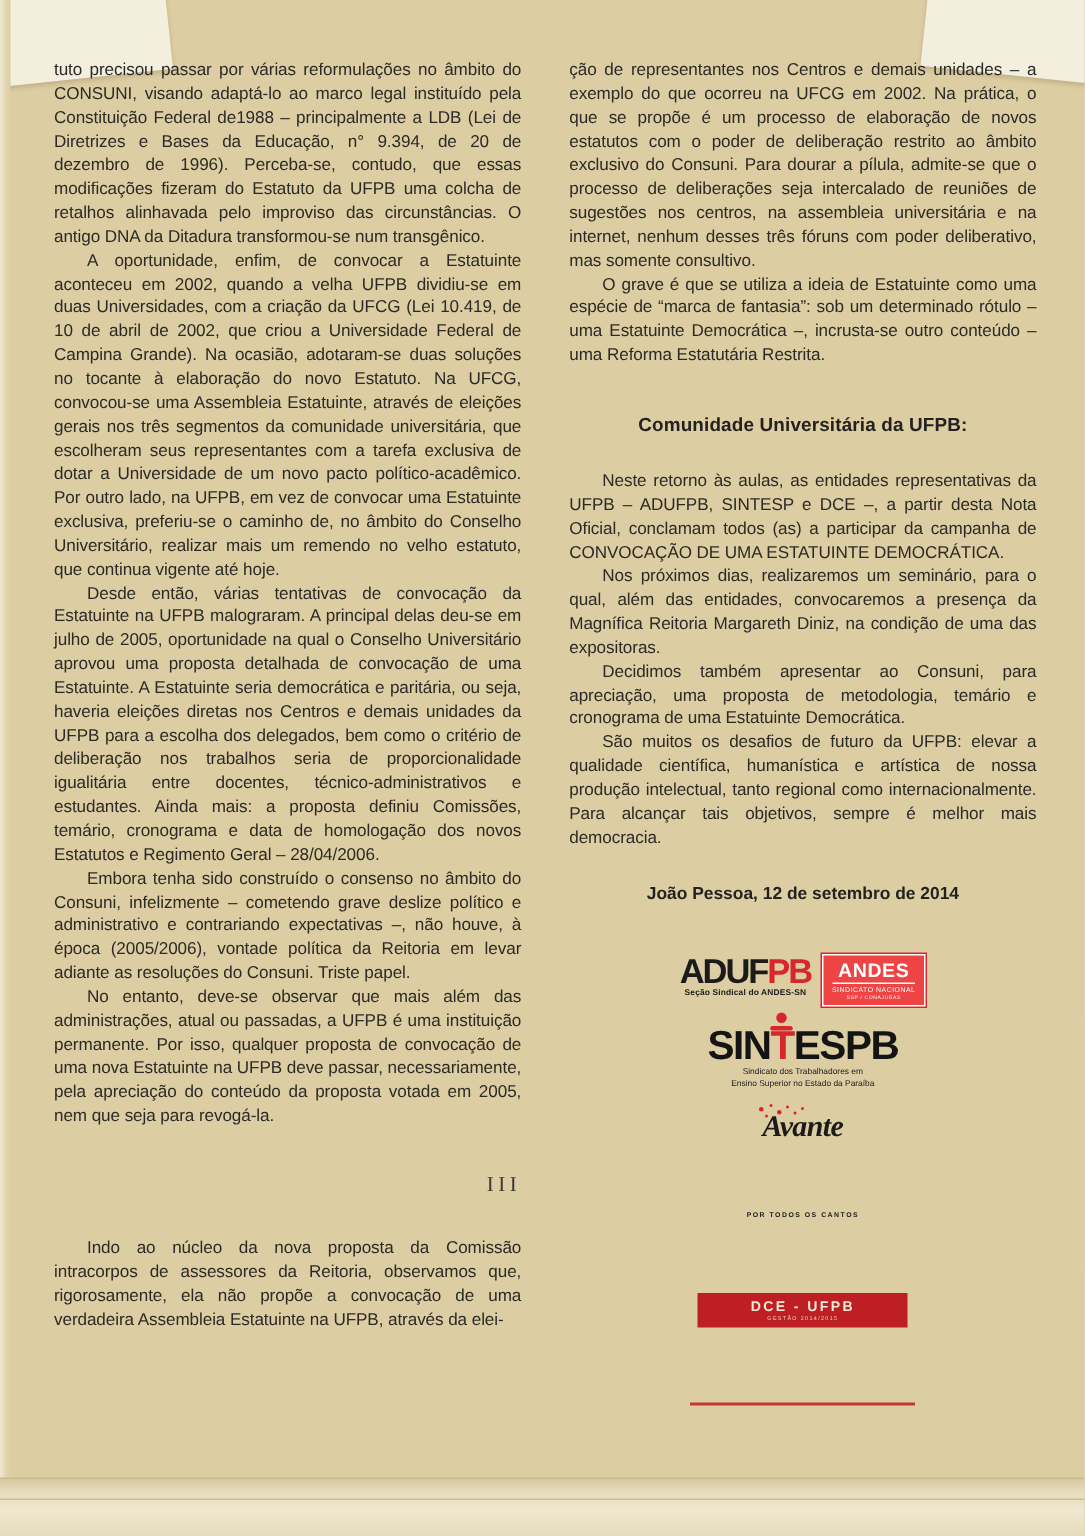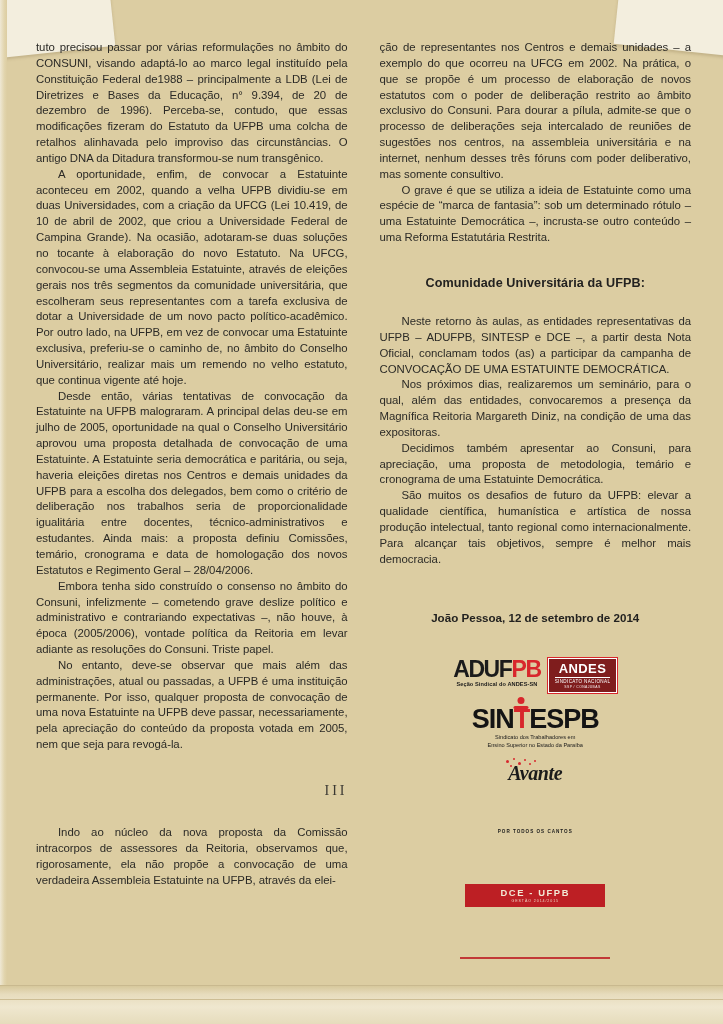--- a/index.html
+++ b/index.html
@@ -83,21 +83,21 @@
 
   h2.section-head{
     margin:30px 0 24px 0;
     font-size:12.6px;
     font-weight:bold;
     color:#232220;
     text-align:center;
     letter-spacing:.1px;
   }
   .signature{
-    margin:44px 0 0 0;
+    margin:22px 0 0 0;
     font-size:11.6px;
     font-weight:bold;
     color:#232220;
     text-align:center;
   }
 
   
   .logos{
     margin-top:34px;
     display:flex;
@@ -114,21 +114,21 @@
     line-height:22px;
     font-family:"Liberation Sans","DejaVu Sans",sans-serif;
   }
   .aduf-word .blk{color:#1b1b1b;}
   .aduf-word .red{color:#d8272c;}
   .aduf-sub{
     font-size:5.6px;color:#1b1b1b;letter-spacing:.1px;margin-top:1px;
     white-space:nowrap;font-weight:bold;
   }
   .andes-box{
-    background:#7f1d1d;color:#fff;
+    background:#ef4444;color:#fff;
     padding:3px 6px 3px 6px;
     display:flex;flex-direction:column;align-items:center;
     border:1.2px solid #fff;
     box-shadow:0 0 0 1px #d8272c;
   }
   .andes-main{font-size:13px;font-weight:bold;letter-spacing:.4px;line-height:13px;}
   .andes-sub{font-size:4.6px;letter-spacing:.35px;margin-top:1.5px;border-top:.6px solid #fff;padding-top:1px;}
   .andes-foot{font-size:3.4px;letter-spacing:.4px;margin-top:1.5px;opacity:.92;}
 
   

